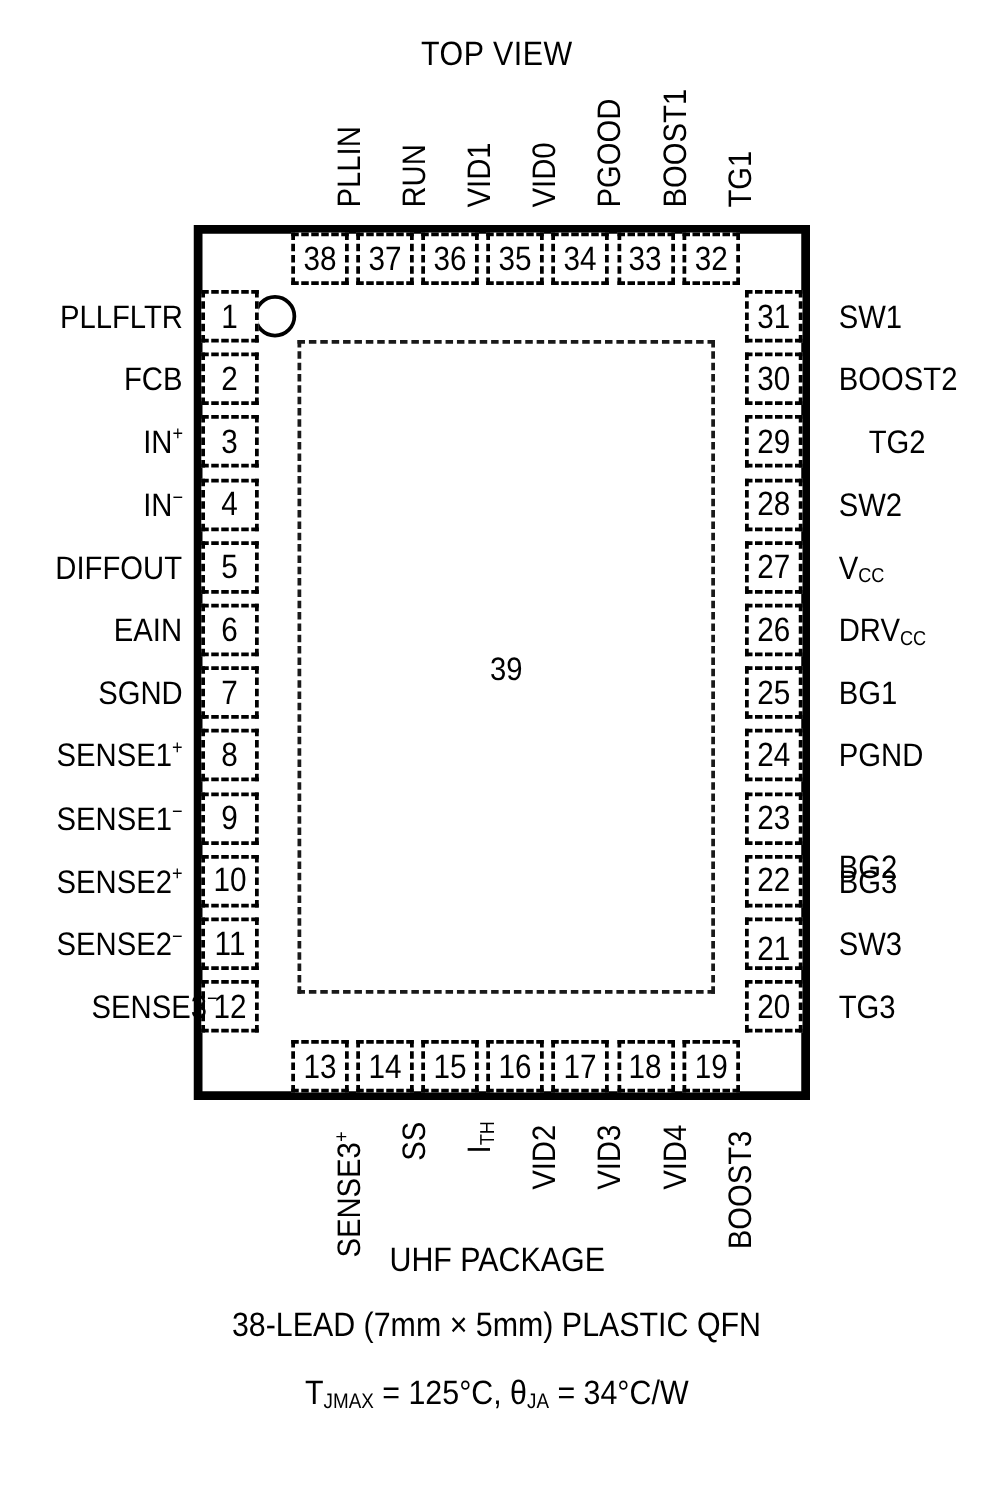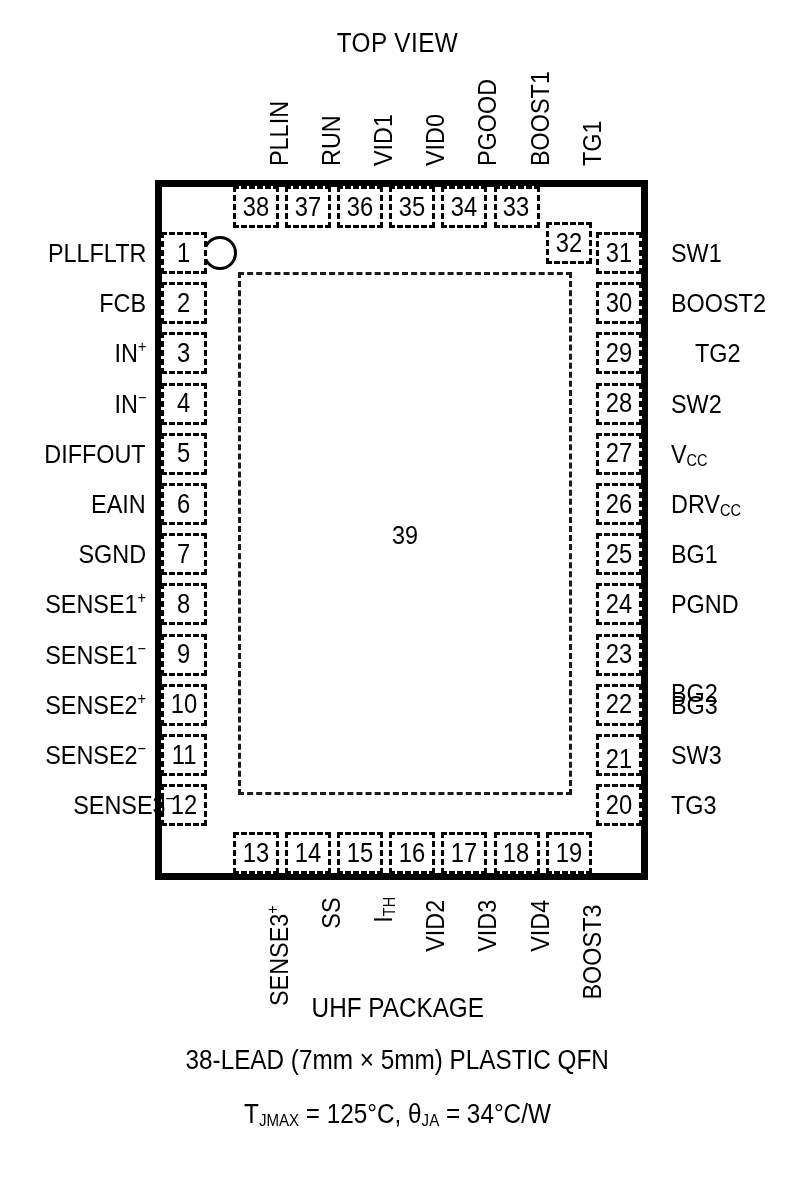--- a/index.html
+++ b/index.html
@@ -188,21 +188,21 @@
       </div>
       <div class="lbl right" style="left: 671px; top: 340.4px; margin-left: 24px;"><span class="sq"><span>TG2</span></span></div>
       <div class="pin-box right" style="left: 596px; top: 282.2px;">
         <span>30</span>
       </div>
       <div class="lbl right" style="left: 671px; top: 290.2px;"><span class="sq"><span>BOOST2</span></span></div>
       <div class="pin-box right" style="left: 596px; top: 232px;">
         <span>31</span>
       </div>
       <div class="lbl right" style="left: 671px; top: 240px;"><span class="sq"><span>SW1</span></span></div>
-      <div class="pin-box top" style="left: 545.6px; top: 186px; margin-top: 36px;">
+      <div class="pin-box top" style="left: 545.6px; top: 186px;">
         <span>32</span>
       </div>
       <div class="vlbl" style="left: 578.6px; top: 166px; transform: rotate(-90deg);"><span class="sq"><span>TG1</span></span></div>
       <div class="pin-box top" style="left: 493.5px; top: 186px;">
         <span>33</span>
       </div>
       <div class="vlbl" style="left: 526.5px; top: 166px; transform: rotate(-90deg);"><span class="sq"><span>BOOST1</span></span></div>
       <div class="pin-box top" style="left: 441.4px; top: 186px;">
         <span>34</span>
       </div>

